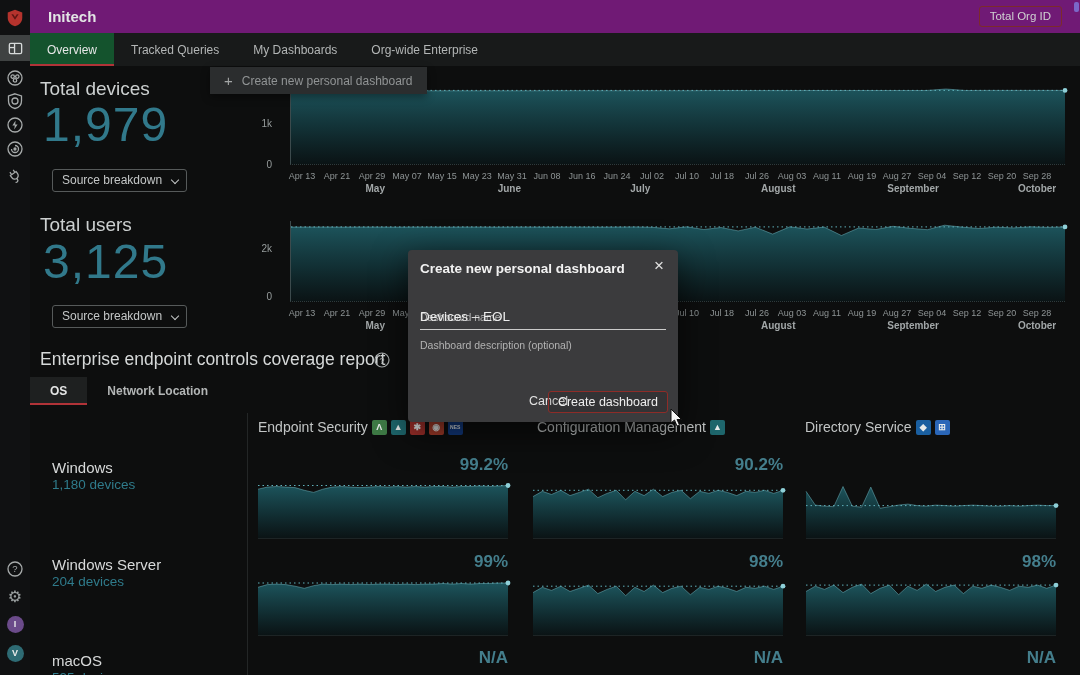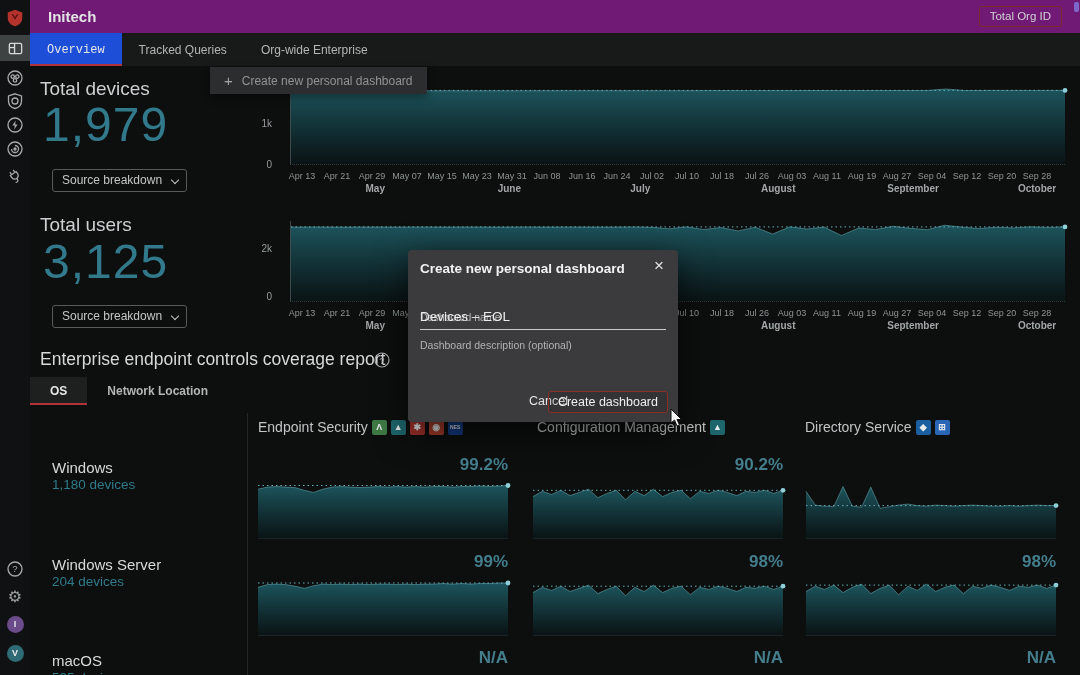--- a/index.html
+++ b/index.html
@@ -15,21 +15,21 @@
   .avatar { width:17px; height:17px; border-radius:50%; display:flex; align-items:center; justify-content:center; font-size:9px; font-weight:bold; color:#e8eaea; }
 
   
   .topbar { position:absolute; left:30px; top:0; width:1050px; height:33px; background:#701a75; z-index:3; }
   .org-title { position:absolute; left:18px; top:8px; font-size:15px; font-weight:bold; color:#e2e4e4; }
   .copy-org { position:absolute; right:18px; top:6px; height:21px; padding:0 10px; background:transparent; border:1px solid #7c2b2b; border-radius:3px; color:#cfd1d1; font-size:11.5px; line-height:19px; cursor:pointer; }
 
   
   .tabbar { position:absolute; left:30px; top:33px; width:1050px; height:33px; background:#181a1a; display:flex; z-index:3; }
   .tab { position:relative; height:33px; padding:0 17px; display:flex; align-items:center; font-size:12px; color:#b3b6b6; cursor:pointer; }
-  .tab.active { background:#1d4ed8; color:#e6e7e7;font-family:Liberation Mono, monospace; }
+  .tab.active { background:#14532d; color:#e6e7e7; }
   .tab.active::after { content:""; position:absolute; left:0; right:0; bottom:0; height:2.5px; background:#b13338; }
 
   
   .create-menu { position:absolute; left:210px; top:67px; height:27px; padding:0 14px; background:#2b2d2e; display:flex; align-items:center; gap:9px; color:#919495; font-size:12px; z-index:5; cursor:pointer; box-shadow:0 3px 8px rgba(0,0,0,.4); }
   .create-menu .plus { font-size:15px; color:#a3a6a6; }
 
   
   .panel-title { position:absolute; left:40px; font-size:19px; color:#ccd0d0; }
   .big-num { position:absolute; left:43px; font-size:48px; font-weight:300; letter-spacing:1px; color:#31798b; }
   .breakdown { position:absolute; left:52px; height:23px; padding:0 24px 0 9px; border:1px solid #565a5a; border-radius:3px; background:transparent; color:#c4c7c7; font-size:12px; line-height:21px; cursor:pointer; }
@@ -146,20 +146,21 @@
   </aside>
 
   <header class="topbar">
     <div class="org-title">Initech</div>
     <button class="copy-org">Total Org ID</button>
   </header>
 
   <nav class="tabbar">
     <div class="tab active">Overview</div>
     <div class="tab">Tracked Queries</div>
+    <div class="tab">My Dashboards</div>
     <div class="tab">Org-wide Enterprise</div>
   </nav>
 
   <div class="create-menu">
     <span class="plus">+</span>
     <span>Create new personal dashboard</span>
   </div>
 
   <div class="panel-title" style="top:78px;">Total devices</div>
   <div class="big-num" style="top:97px;">1,979</div>

